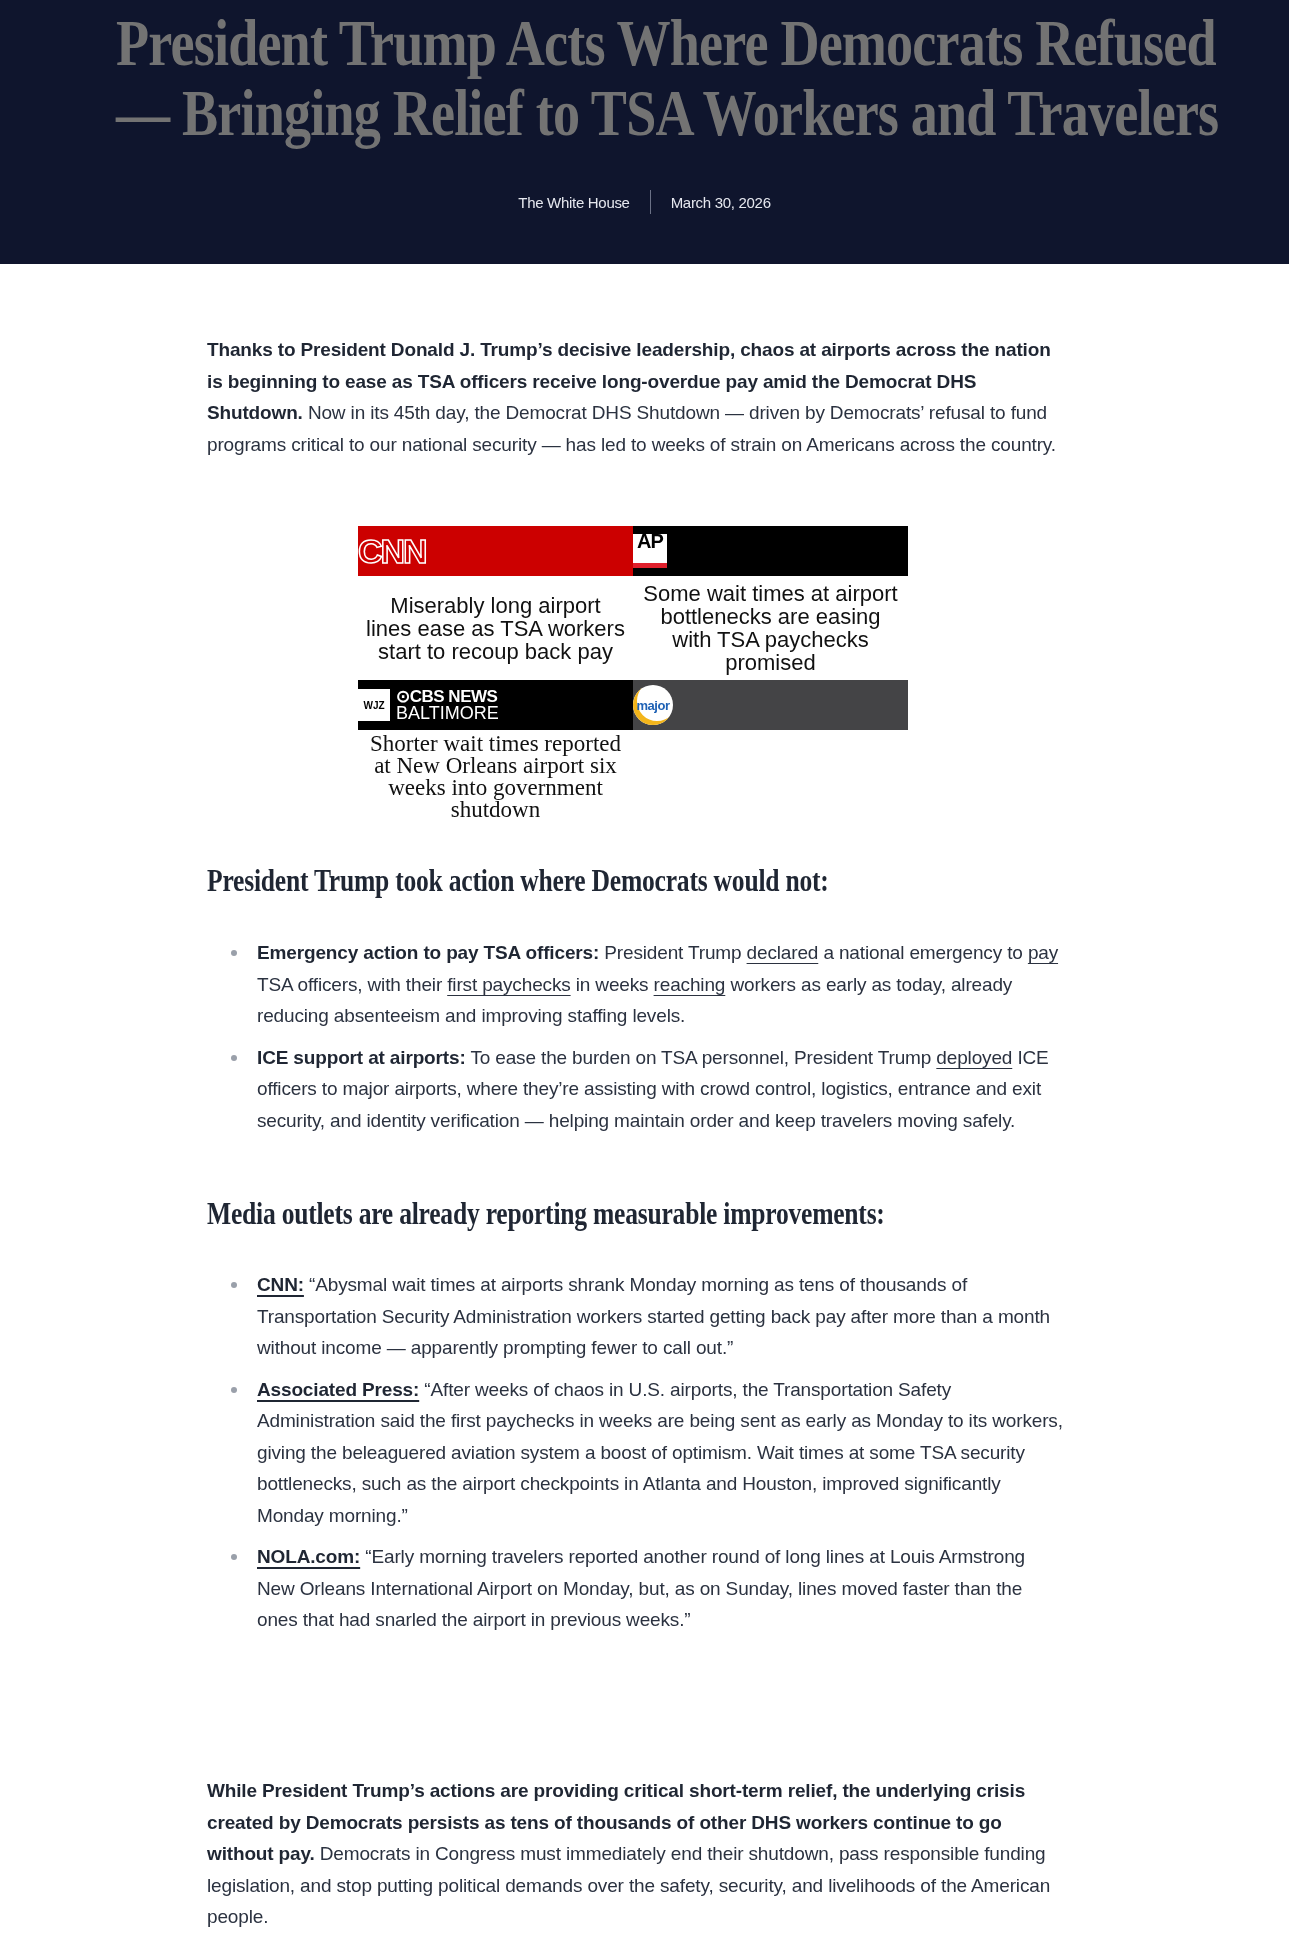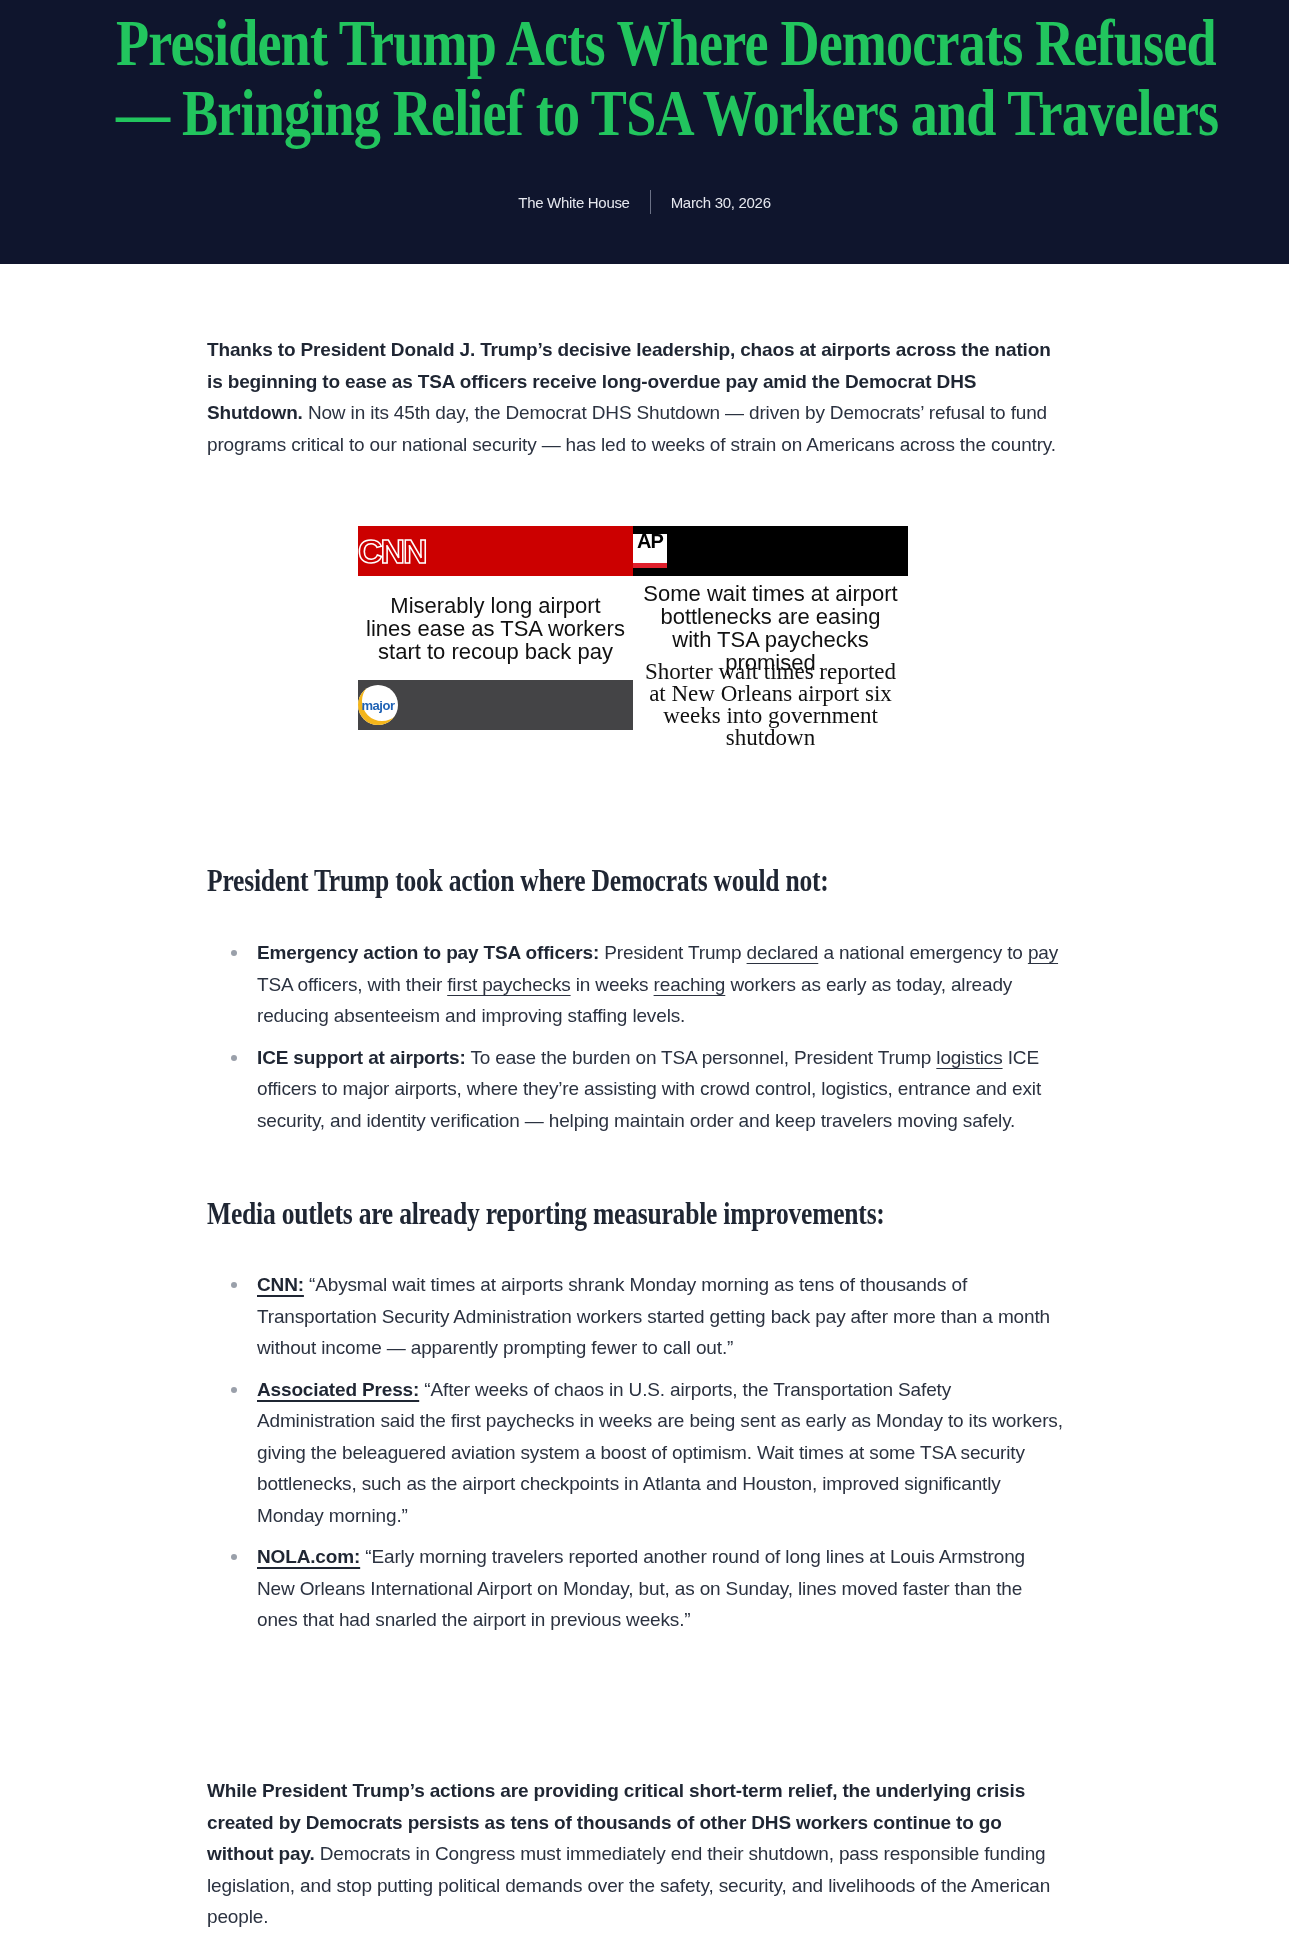--- a/index.html
+++ b/index.html
@@ -13,21 +13,21 @@
     position: relative;
   }
   .hero {
     position: absolute; left: 0; top: 0;
     width: 1289px; height: 264px;
     background: #0f152d;
   }
   .hero-title {
     position: absolute; left: 0; top: 8px; width: 1289px;
     text-align: center;
-    color: #22c55e;
+    color: #737373;
     font-family: "Liberation Serif", serif;
     font-size: 66px;
     line-height: 70px;
     letter-spacing: -1px;
   }
   .hero-title .line {
     display: block;
     transform: scaleX(0.82);
     transform-origin: center;
     white-space: nowrap;
@@ -148,36 +148,45 @@
 
 <div class="collage">
   <div class="band cnn">
     <span class="cnn-logo">CNN</span>
   </div>
   <div class="band ap">
     <span class="ap-logo">AP</span>
   </div>
   <div class="headline">Miserably long airport lines ease as TSA workers start to recoup back pay</div>
   <div class="headline">Some wait times at airport bottlenecks are easing with TSA paychecks promised</div>
+  <div class="band cbs">
+    <div class="cbs-logo">
+      <span class="wjz-box">WJZ</span>
+      <span class="cbs-text">
+        <span class="l1">⊙CBS NEWS</span>
+        <span class="l2">BALTIMORE</span>
+      </span>
+    </div>
+  </div>
   <div class="band nola">
     <div class="nola-logo">
       <span>major</span>
     </div>
   </div>
   <div class="headline serif">Shorter wait times reported at New Orleans airport six weeks into government shutdown</div>
 </div>
 
 <h2 class="h2" style="top:862px; margin:0;">President Trump took action where Democrats would not:</h2>
 
 <ul class="list" style="top:937px;">
   <li>
     <b>Emergency action to pay TSA officers:</b><span> President Trump </span><a class="lnk" href="#">declared</a><span> a national emergency to </span><a class="lnk" href="#">pay</a><span> TSA officers, with their </span><a class="lnk" href="#">first paychecks</a><span> in weeks </span><a class="lnk" href="#">reaching</a><span> workers as early as today, already reducing absenteeism and improving staffing levels.</span>
   </li>
   <li>
-    <b>ICE support at airports:</b><span> To ease the burden on TSA personnel, President Trump </span><a class="lnk" href="#">logistics</a><span> ICE officers to major airports, where they’re assisting with crowd control, logistics, entrance and exit security, and identity verification — helping maintain order and keep travelers moving safely.</span>
+    <b>ICE support at airports:</b><span> To ease the burden on TSA personnel, President Trump </span><a class="lnk" href="#">deployed</a><span> ICE officers to major airports, where they’re assisting with crowd control, logistics, entrance and exit security, and identity verification — helping maintain order and keep travelers moving safely.</span>
   </li>
 </ul>
 
 <h2 class="h2" style="top:1195px; margin:0;">Media outlets are already reporting measurable improvements:</h2>
 
 <ul class="list" style="top:1269px;">
   <li>
     <a class="lnk-b" href="#">CNN:</a><span> “Abysmal wait times at airports shrank Monday morning as tens of thousands of Transportation Security Administration workers started getting back pay after more than a month without income — apparently prompting fewer to call out.”</span>
   </li>
   <li>

